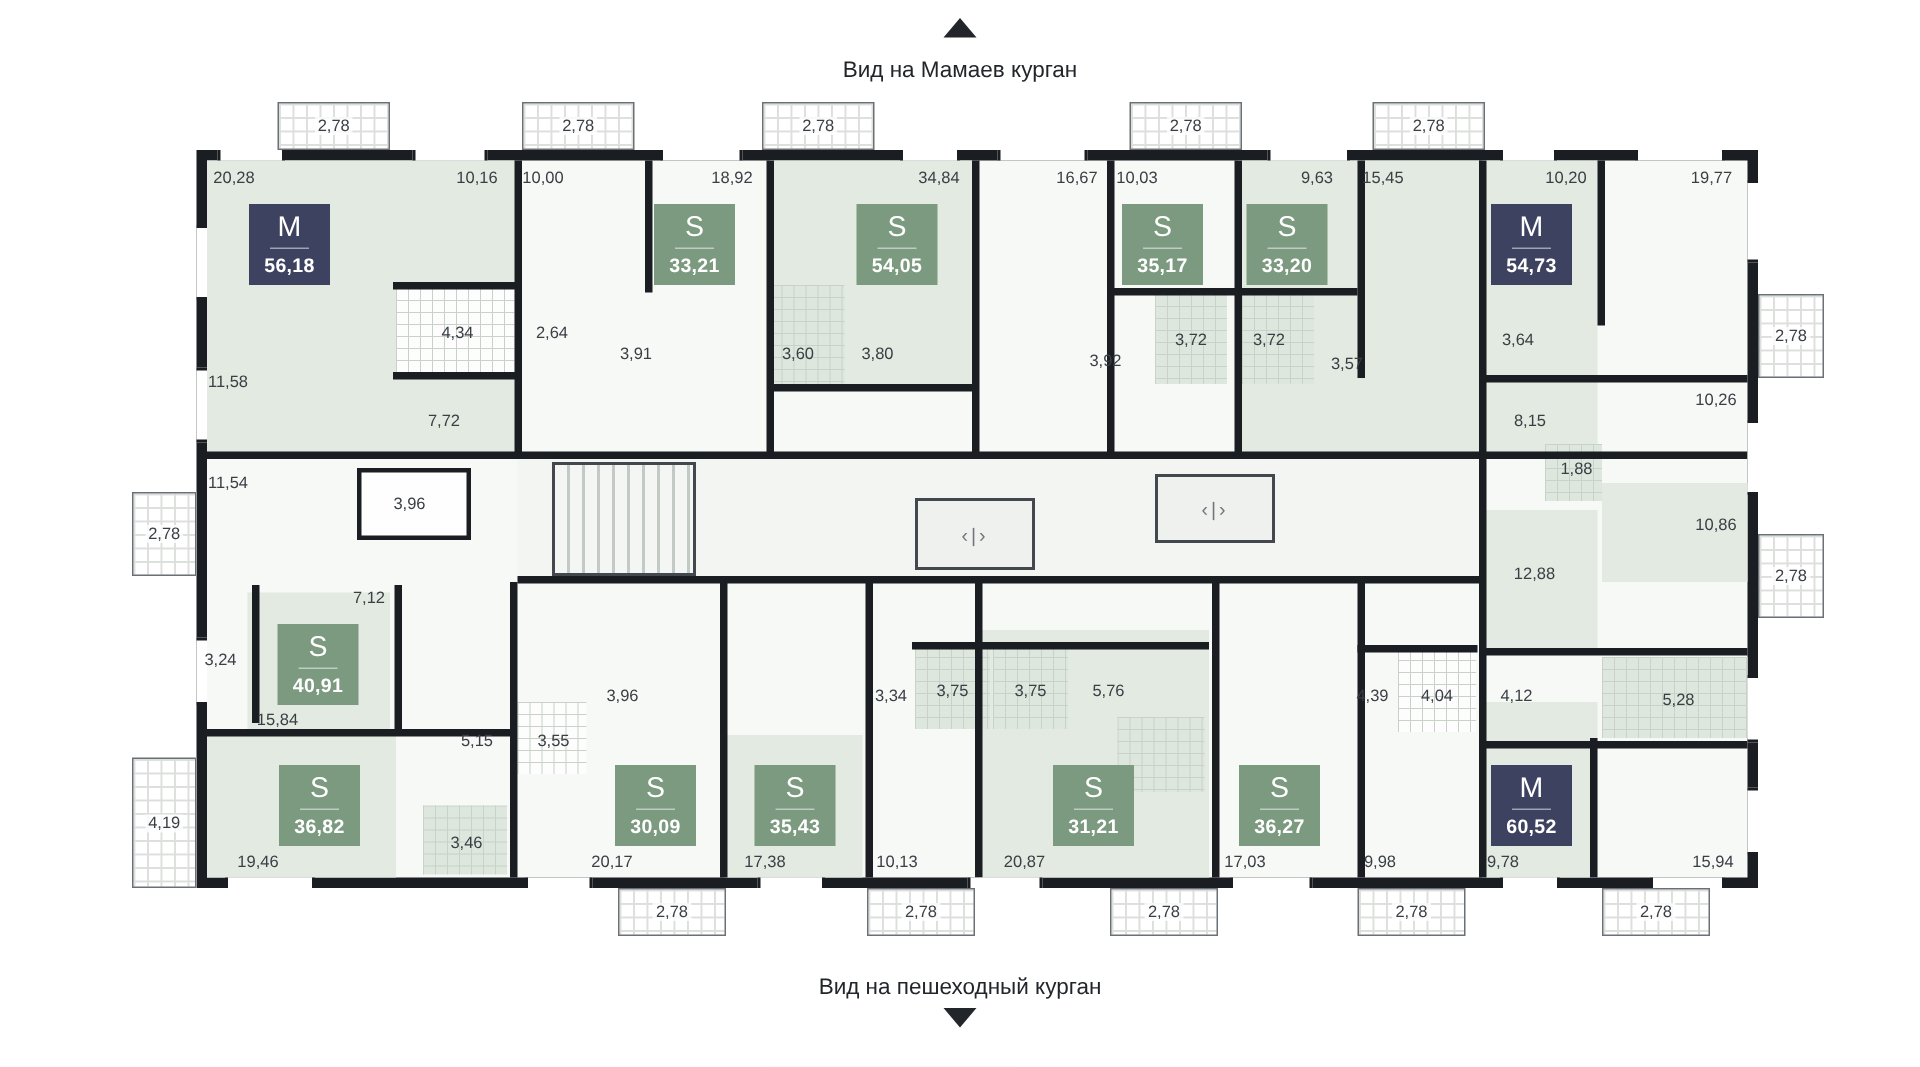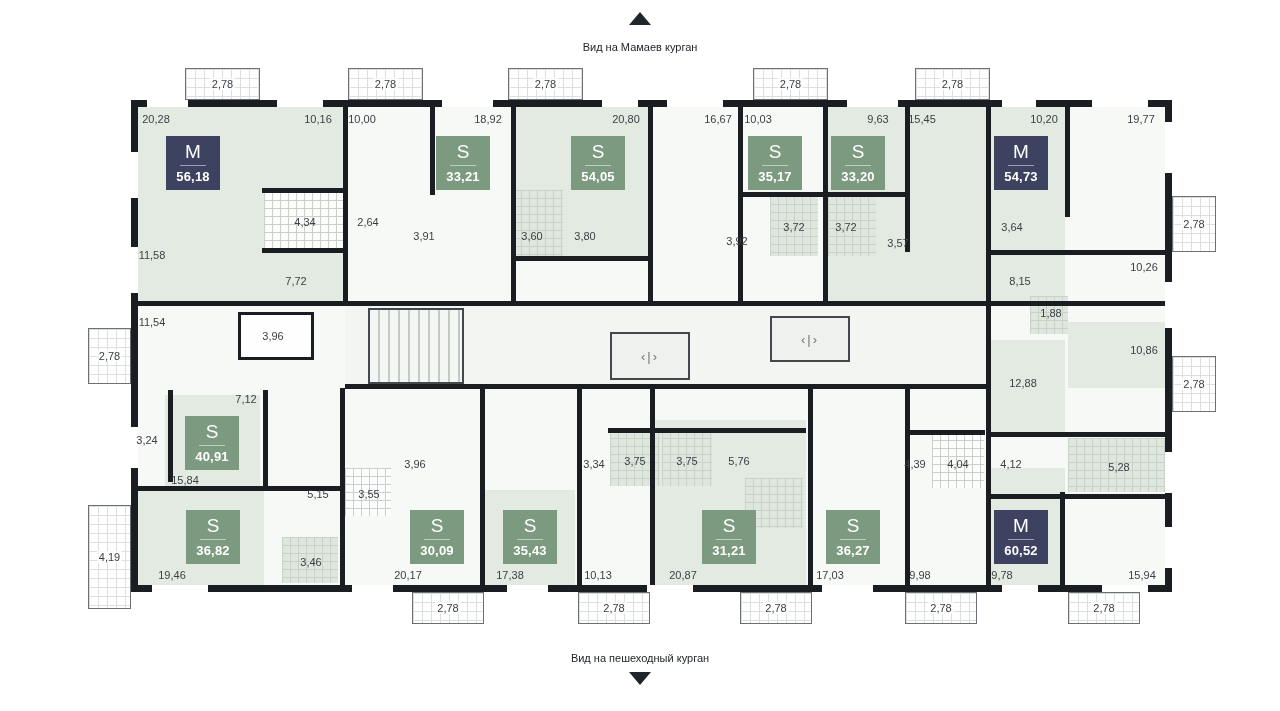--- a/index.html
+++ b/index.html
@@ -1,19 +1,19 @@
 <!DOCTYPE html>
 <html><head>
 <meta charset="utf-8">
 <style>
   * { box-sizing: border-box; }
   body { margin:0; background:#fff; font-family:"Liberation Sans", sans-serif; }
   .canvas { position:relative; width:1280px; height:711px; background:#fff; overflow:hidden; }
 
-  .view-label { position:absolute; transform:translate(-50%,-50%); font-size:11px; color:#22262b; white-space:nowrap; }
+  .view-label { position:absolute; transform:translate(-50%,-50%); font-size:15px; color:#22262b; white-space:nowrap; }
   .tri { position:absolute; width:0; height:0; border-left:11px solid transparent; border-right:11px solid transparent; transform:translateX(-50%); }
   .tri.up { border-bottom:13px solid #22262b; }
   .tri.down { border-top:13px solid #22262b; }
 
   .building { position:absolute; left:131px; top:100px; width:1041px; height:492px; border:7px solid #1a1d21; background:#f7f9f6; }
   .region { position:absolute; }
   .green { background:#e2eae1; }
   .corridor { background:#f2f5f1; }
 
   .wall-v { position:absolute; width:5px; background:#1a1d21; }
@@ -173,21 +173,21 @@
     </div>
   <div class="balcony" style="left:1172px;top:196px;width:44px;height:56px">
       <span>2,78</span>
     </div>
   <div class="balcony" style="left:1172px;top:356px;width:44px;height:56px">
       <span>2,78</span>
     </div>
   <div class="balcony" style="left:88px;top:328px;width:43px;height:56px">
       <span>2,78</span>
     </div>
-  <div class="balcony" style="left:88px;top:505px;width:43px;height:104px">
+  <div class="balcony" style="left:88px;top:505px;width:43px;height:87px">
       <span>4,19</span>
     </div>
   <div class="balcony" style="left:412px;top:592px;width:72px;height:32px">
       <span>2,78</span>
     </div>
   <div class="balcony" style="left:578px;top:592px;width:72px;height:32px">
       <span>2,78</span>
     </div>
   <div class="balcony" style="left:740px;top:592px;width:72px;height:32px">
       <span>2,78</span>
@@ -262,21 +262,21 @@
   <div class="badge M" style="left:1021px;top:537px">
       <span class="bl">M</span>
       <span class="bsep"></span>
       <span class="ba">60,52</span>
     </div>
 
   <div class="dim" style="left:156px;top:119px">20,28</div>
   <div class="dim" style="left:318px;top:119px">10,16</div>
   <div class="dim" style="left:362px;top:119px">10,00</div>
   <div class="dim" style="left:488px;top:119px">18,92</div>
-  <div class="dim" style="left:626px;top:119px">20,80</div>
+  <div class="dim" style="left:626px;top:119px">34,84</div>
   <div class="dim" style="left:718px;top:119px">16,67</div>
   <div class="dim" style="left:758px;top:119px">10,03</div>
   <div class="dim" style="left:878px;top:119px">9,63</div>
   <div class="dim" style="left:922px;top:119px">15,45</div>
   <div class="dim" style="left:1044px;top:119px">10,20</div>
   <div class="dim" style="left:1141px;top:119px">19,77</div>
   <div class="dim" style="left:305px;top:222px">4,34</div>
   <div class="dim" style="left:368px;top:222px">2,64</div>
   <div class="dim" style="left:424px;top:236px">3,91</div>
   <div class="dim" style="left:532px;top:236px">3,60</div>

